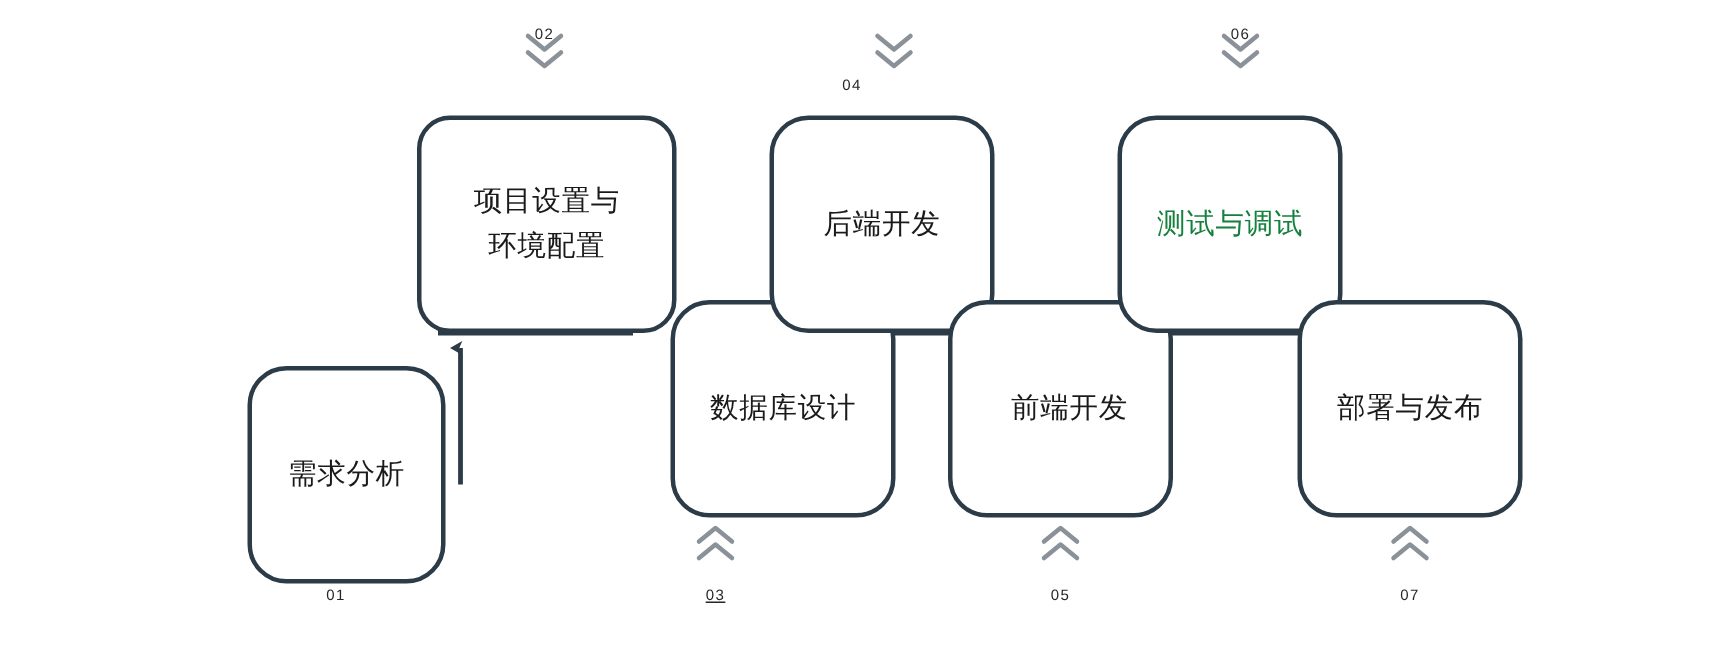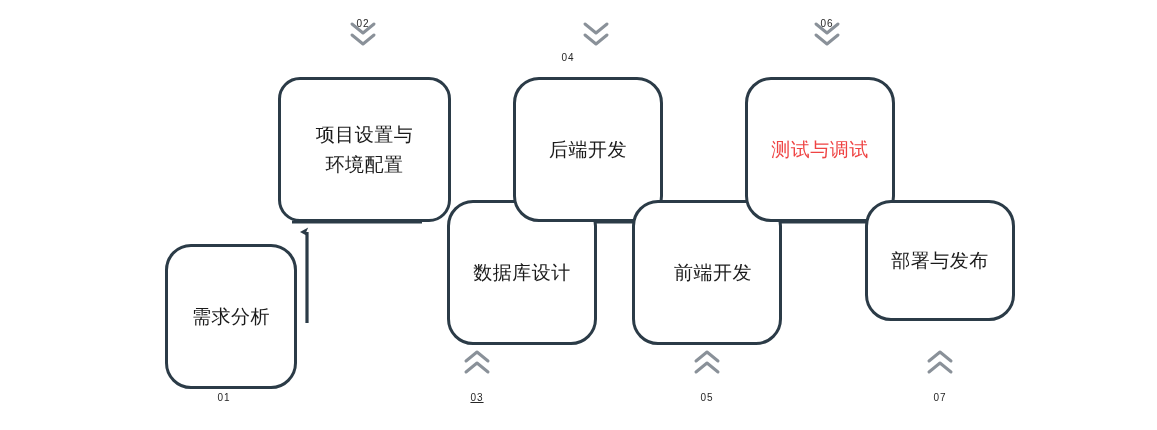--- a/index.html
+++ b/index.html
@@ -89,24 +89,24 @@
       </div>
       <div class="node" style="left: 403px; top: 200px; width: 150px; height: 145px; border-color: rgb(43, 59, 71); color: rgb(26, 26, 26); margin-left: 44px;">
         <span class="node-label">数据库设计</span>
       </div>
       <div class="node" style="left: 513px; top: 77px; width: 150px; height: 145px; border-color: rgb(43, 59, 71); color: rgb(26, 26, 26);">
         <span class="node-label">后端开发</span>
       </div>
       <div class="node" style="left: 632px; top: 200px; width: 150px; height: 145px; border-color: rgb(43, 59, 71); color: rgb(26, 26, 26); padding-left: 12px;">
         <span class="node-label">前端开发</span>
       </div>
-      <div class="node" style="left: 745px; top: 77px; width: 150px; height: 145px; border-color: rgb(43, 59, 71); color: #ef4444; justify-content: center;">
+      <div class="node" style="left: 745px; top: 77px; width: 150px; height: 145px; border-color: rgb(43, 59, 71); color: #15803d; justify-content: center;">
         <span class="node-label">测试与调试</span>
       </div>
-      <div class="node" style="left: 865px; top: 200px; width: 150px; height: 121px; border-color: rgb(43, 59, 71); color: rgb(26, 26, 26);">
+      <div class="node" style="left: 865px; top: 200px; width: 150px; height: 145px; border-color: rgb(43, 59, 71); color: rgb(26, 26, 26);">
         <span class="node-label">部署与发布</span>
       </div>
     </div>
   <div id="numbers">
       <div class="step-num" style="left: 224px; top: 392px;">01</div>
       <div class="step-num" style="left: 363px; top: 18px;">02</div>
       <div class="step-num" style="left: 477px; top: 392px; text-decoration: underline;">03</div>
       <div class="step-num" style="left: 568px; top: 18px; margin-top: 34px;">04</div>
       <div class="step-num" style="left: 707px; top: 392px;">05</div>
       <div class="step-num" style="left: 827px; top: 18px;">06</div>

